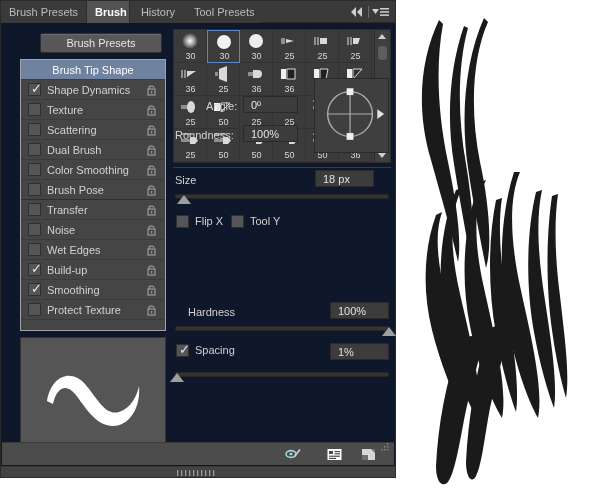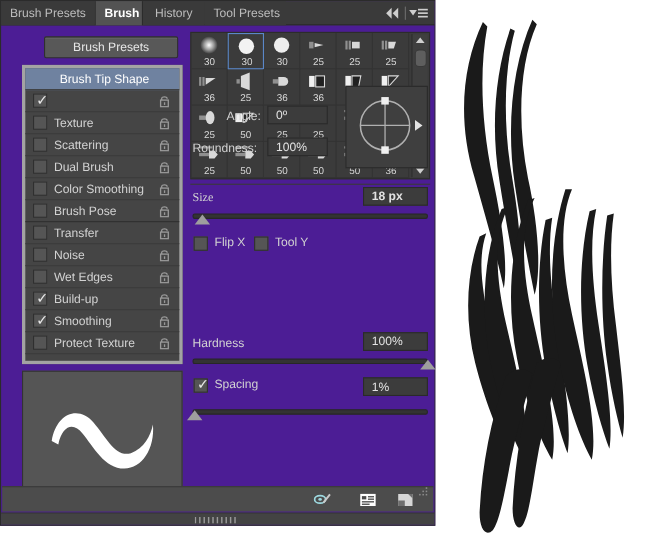--- a/index.html
+++ b/index.html
@@ -3,21 +3,21 @@
 <meta charset="utf-8">
 <style>
   html,body{margin:0;padding:0;background:#ffffff;}
   body{width:600px;height:500px;overflow:hidden;
        font-family:"Liberation Sans","DejaVu Sans",sans-serif;
        -webkit-font-smoothing:antialiased;}
   #root{position:relative;width:600px;height:500px;background:#ffffff;}
 
   
   #panel{position:absolute;left:0;top:0;width:396px;height:478px;
-         background:#4c1d95;border:1px solid #2b2b2b;box-sizing:border-box;}
+         background:#0f172a;border:1px solid #2b2b2b;box-sizing:border-box;}
 
   
   #tabbar{position:absolute;left:0;top:0;width:394px;height:22px;
           background:#3a3a3a;border-bottom:1px solid #2b2b2b;box-sizing:border-box;}
   .tab{position:absolute;top:0;height:22px;line-height:22px;
        font-size:11px;color:#bcbcbc;padding:0 8px;box-sizing:border-box;
        background:#3a3a3a;cursor:default;white-space:nowrap;}
   .tab.active{background:#535353;color:#ffffff;font-weight:bold;
               border-left:1px solid #2b2b2b;border-right:1px solid #2b2b2b;}
   #collapse-icon{position:absolute;right:30px;top:5px;width:16px;height:12px;}
@@ -25,21 +25,21 @@
   #tab-divider{position:absolute;right:26px;top:5px;width:1px;height:12px;background:#6d6d6d;}
 
   
   #left-col{position:absolute;left:5px;top:26px;width:160px;height:446px;}
   #brush-presets-btn{position:absolute;left:34px;top:6px;width:120px;height:18px;
       background:#585858;border:1px solid #2f2f2f;border-radius:2px;
       color:#e6e6e6;font-size:11px;text-align:center;line-height:18px;cursor:default;
       box-shadow:inset 0 1px 0 #6b6b6b;}
 
   #opt-list{position:absolute;left:14px;top:32px;width:146px;height:272px;
-            background:#454545;border:3px solid #a3a3a3;box-sizing:border-box;}
+            background:#454545;border:1px solid #a3a3a3;box-sizing:border-box;}
   .opt-row{position:relative;height:20px;box-sizing:border-box;
            border-bottom:1px solid #3b3b3b;}
   .opt-row.header{background:#6f82a0;}
   .opt-row.header .opt-label{color:#ffffff;text-align:center;width:144px;left:0;
            font-size:11px;line-height:20px;}
   .opt-row.grp{border-bottom:1px solid #2f2f2f;}
   .opt-cb{position:absolute;left:7px;top:3px;width:13px;height:13px;
           background:#555555;border:1px solid #2f2f2f;box-sizing:border-box;}
   .opt-cb .tick{position:absolute;left:2px;top:-2px;color:#e8e8e8;font-size:13px;line-height:14px;}
   .opt-label{position:absolute;left:26px;top:0;font-size:11px;color:#d2d2d2;line-height:20px;}
@@ -125,20 +125,21 @@
     <div id="left-col">
       <div id="brush-presets-btn">Brush Presets</div>
       <div id="opt-list">
           <div class="opt-row header">
             <div class="opt-label">Brush Tip Shape</div>
           </div>
           <div class="opt-row">
             <div class="opt-cb">
               <span class="tick">✓</span>
             </div>
+            <div class="opt-label">Shape Dynamics</div>
             <svg class="lock" viewBox="0 0 11 12">
               <path d="M3 5 V3.4 C3 1.6 8 1.6 8 3.8" fill="none" stroke="#9a9a9a" stroke-width="1.2"></path>
               <rect x="2" y="5" width="7" height="6" fill="none" stroke="#9a9a9a" stroke-width="1.2"></rect>
               <rect x="5" y="7" width="1.2" height="2.4" fill="#9a9a9a"></rect>
             </svg>
           </div>
           <div class="opt-row">
             <div class="opt-cb"></div>
             <div class="opt-label">Texture</div>
             <svg class="lock" viewBox="0 0 11 12">
@@ -437,22 +438,22 @@
               <div class="gnum">36</div>
             </div>
           </div>
         <div id="sb">
           <div class="sb-arrow" id="sb-up"></div>
           <div id="sb-thumb"></div>
           <div class="sb-arrow" id="sb-dn"></div>
         </div>
       </div>
 
-      <div class="fld-label" style="left:2px;top:147px;font-family:Liberation Serif, serif;">Size</div>
-      <div class="num-box" style="left:157px;top:143px;width:59px;font-weight:bold;">18 px</div>
+      <div class="fld-label" style="left:2px;top:147px;">Size</div>
+      <div class="num-box" style="left:142px;top:143px;width:59px;">18 px</div>
       <div class="slider-track" style="left:2px;top:167px;width:214px;"></div>
       <div class="slider-knob" id="size-knob" style="left: 3.56px; top: 168px;"></div>
 
       <div class="sm-cb" style="left:3px;top:188px;"></div>
       <div class="fld-label" style="left:22px;top:188px;">Flip X</div>
       <div class="sm-cb" style="left:58px;top:188px;"></div>
       <div class="fld-label" style="left:77px;top:188px;">Tool Y</div>
 
       <div class="fld-label" style="left:33px;top:73px;position:absolute;">Angle:</div>
       <div class="num-box" style="left:70px;top:69px;width:55px;">0º</div>
@@ -465,21 +466,21 @@
           <circle cx="36" cy="36" r="23" fill="none" stroke="#b0b0b0" stroke-width="1.4"></circle>
           <line x1="13" y1="36" x2="59" y2="36" stroke="#b0b0b0" stroke-width="1.2"></line>
           <line x1="36" y1="13" x2="36" y2="59" stroke="#b0b0b0" stroke-width="1.2"></line>
           <rect x="32.5" y="9.5" width="7" height="7" fill="#f0f0f0"></rect>
           <rect x="32.5" y="55.5" width="7" height="7" fill="#f0f0f0"></rect>
           <polygon points="64,31 71,36 64,41" fill="#e4e4e4"></polygon>
         </svg>
       </div>
 
       <div class="sep" style="top:140px;"></div>
-      <div class="fld-label" style="left:2px;top:279px;">Hardness</div>
+      <div class="fld-label" style="left:15px;top:279px;">Hardness</div>
       <div class="num-box" style="left:157px;top:275px;width:59px;">100%</div>
       <div class="slider-track" style="left:2px;top:299px;width:214px;"></div>
       <div class="slider-knob" id="hardness-knob" style="left: 209px; top: 300px;"></div>
 
       <div class="sm-cb" style="left:3px;top:317px;">
           <span class="tick">✓</span>
         </div>
       <div class="fld-label" style="left:22px;top:317px;">Spacing</div>
       <div class="num-box" style="left:157px;top:316px;width:59px;">1%</div>
       <div class="slider-track" style="left:2px;top:345px;width:214px;"></div>

